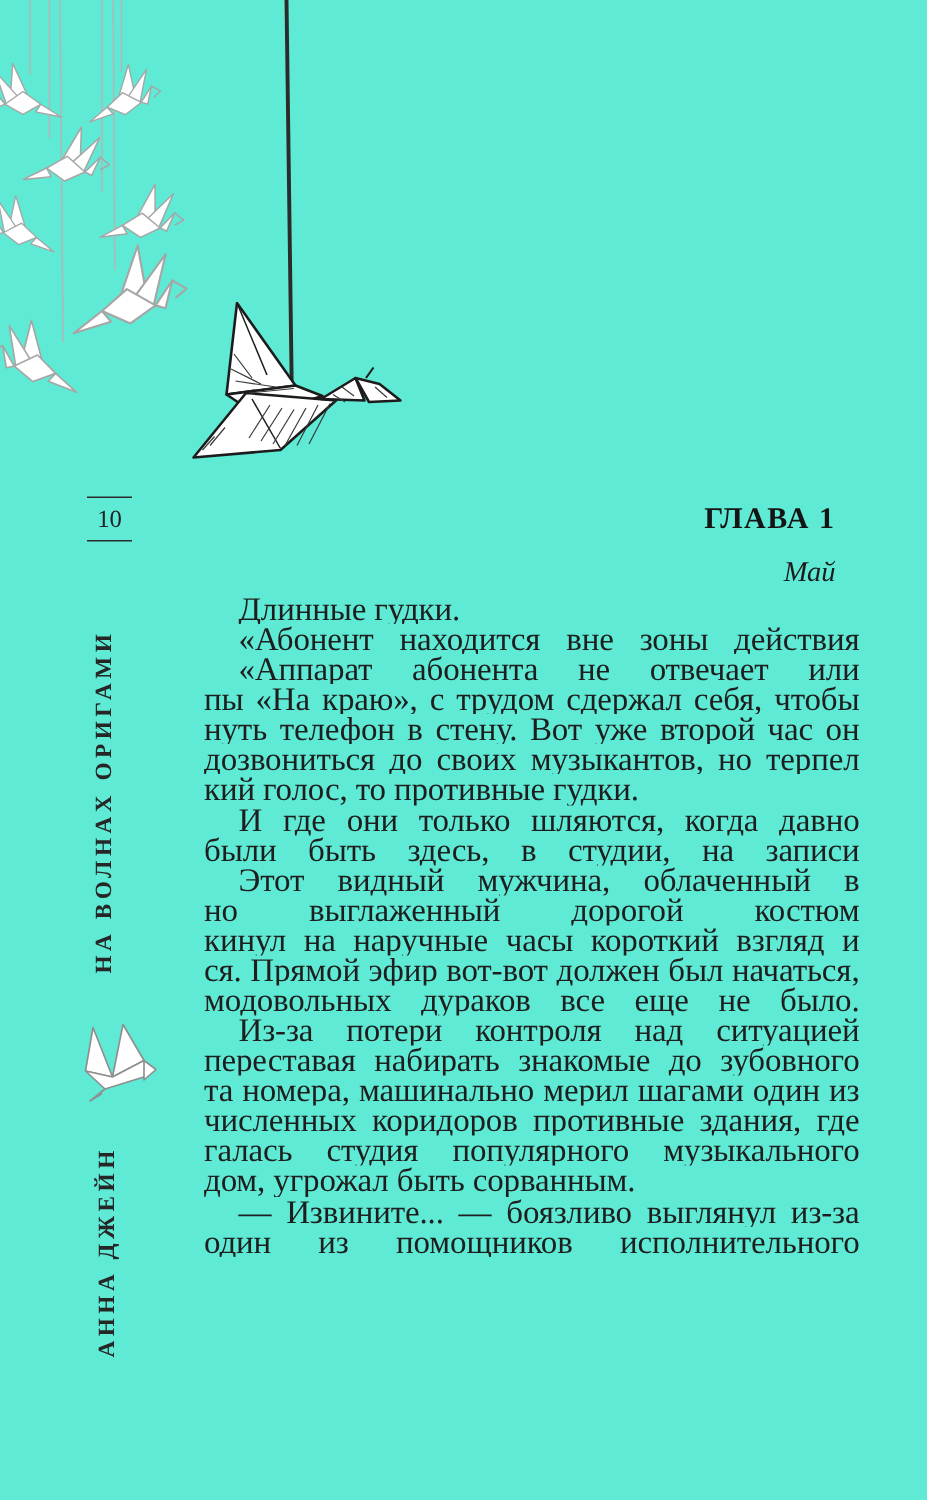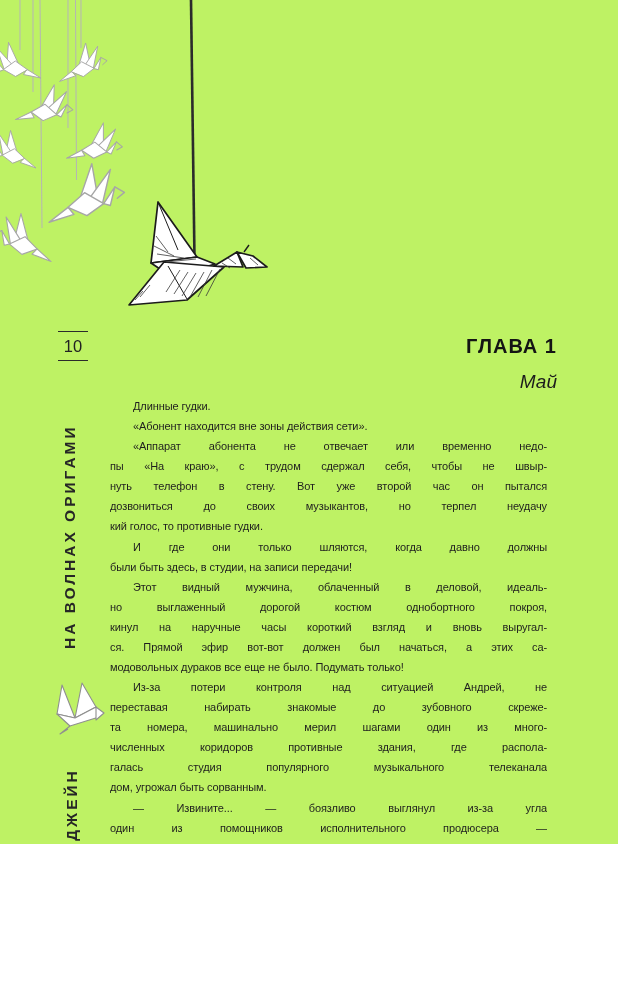--- a/index.html
+++ b/index.html
@@ -1,18 +1,18 @@
 <!DOCTYPE html>
 <html><head>
 <meta charset="utf-8">
 <style>
   html,body{margin:0;padding:0;background:#ffffff;}
   #page{
-    position:relative;width:618px;height:844px;background:#bef264;overflow:hidden;
-    font-family:Liberation Sans, sans-serif;color:#1e1e1e;
+    position:relative;width:618px;height:1000px;background:#5eead4;overflow:hidden;
+    font-family:Liberation Serif, serif;color:#1e1e1e;
   }
   svg{display:block;}
   #art{position:absolute;left:0;top:0;pointer-events:none;}
 
   
   .folio{
     position:absolute;left:58px;top:331px;width:30px;
     border-top:1.5px solid #2b2b2b;border-bottom:1.5px solid #2b2b2b;
     text-align:center;font-size:16.5px;line-height:28px;color:#222;
   }
@@ -31,22 +31,22 @@
     position:absolute;left:120px;top:335px;width:437px;text-align:right;
     font-weight:bold;font-size:20px;letter-spacing:1px;color:#141414;
   }
   .subtitle{
     position:absolute;left:120px;top:371px;width:437px;text-align:right;
     font-style:italic;font-size:19px;color:#1c1c1c;
   }
 
   
   .body-text{
-    position:absolute;left:110px;top:396px;width:437px;
-    font-size:11px;line-height:20.08px;letter-spacing:-0.1px;color:#1e1e1e;
+    position:absolute;left:136px;top:396px;width:437px;
+    font-size:22px;line-height:20.08px;letter-spacing:-0.1px;color:#1e1e1e;
   }
   .body-text .line{
     height:20.08px;overflow:hidden;
     text-align:justify;text-align-last:justify;
   }
   .body-text .line.end{text-align-last:left;}
   .body-text .line.indent{text-indent:23px;}
 </style>
 </head>
 <body>

